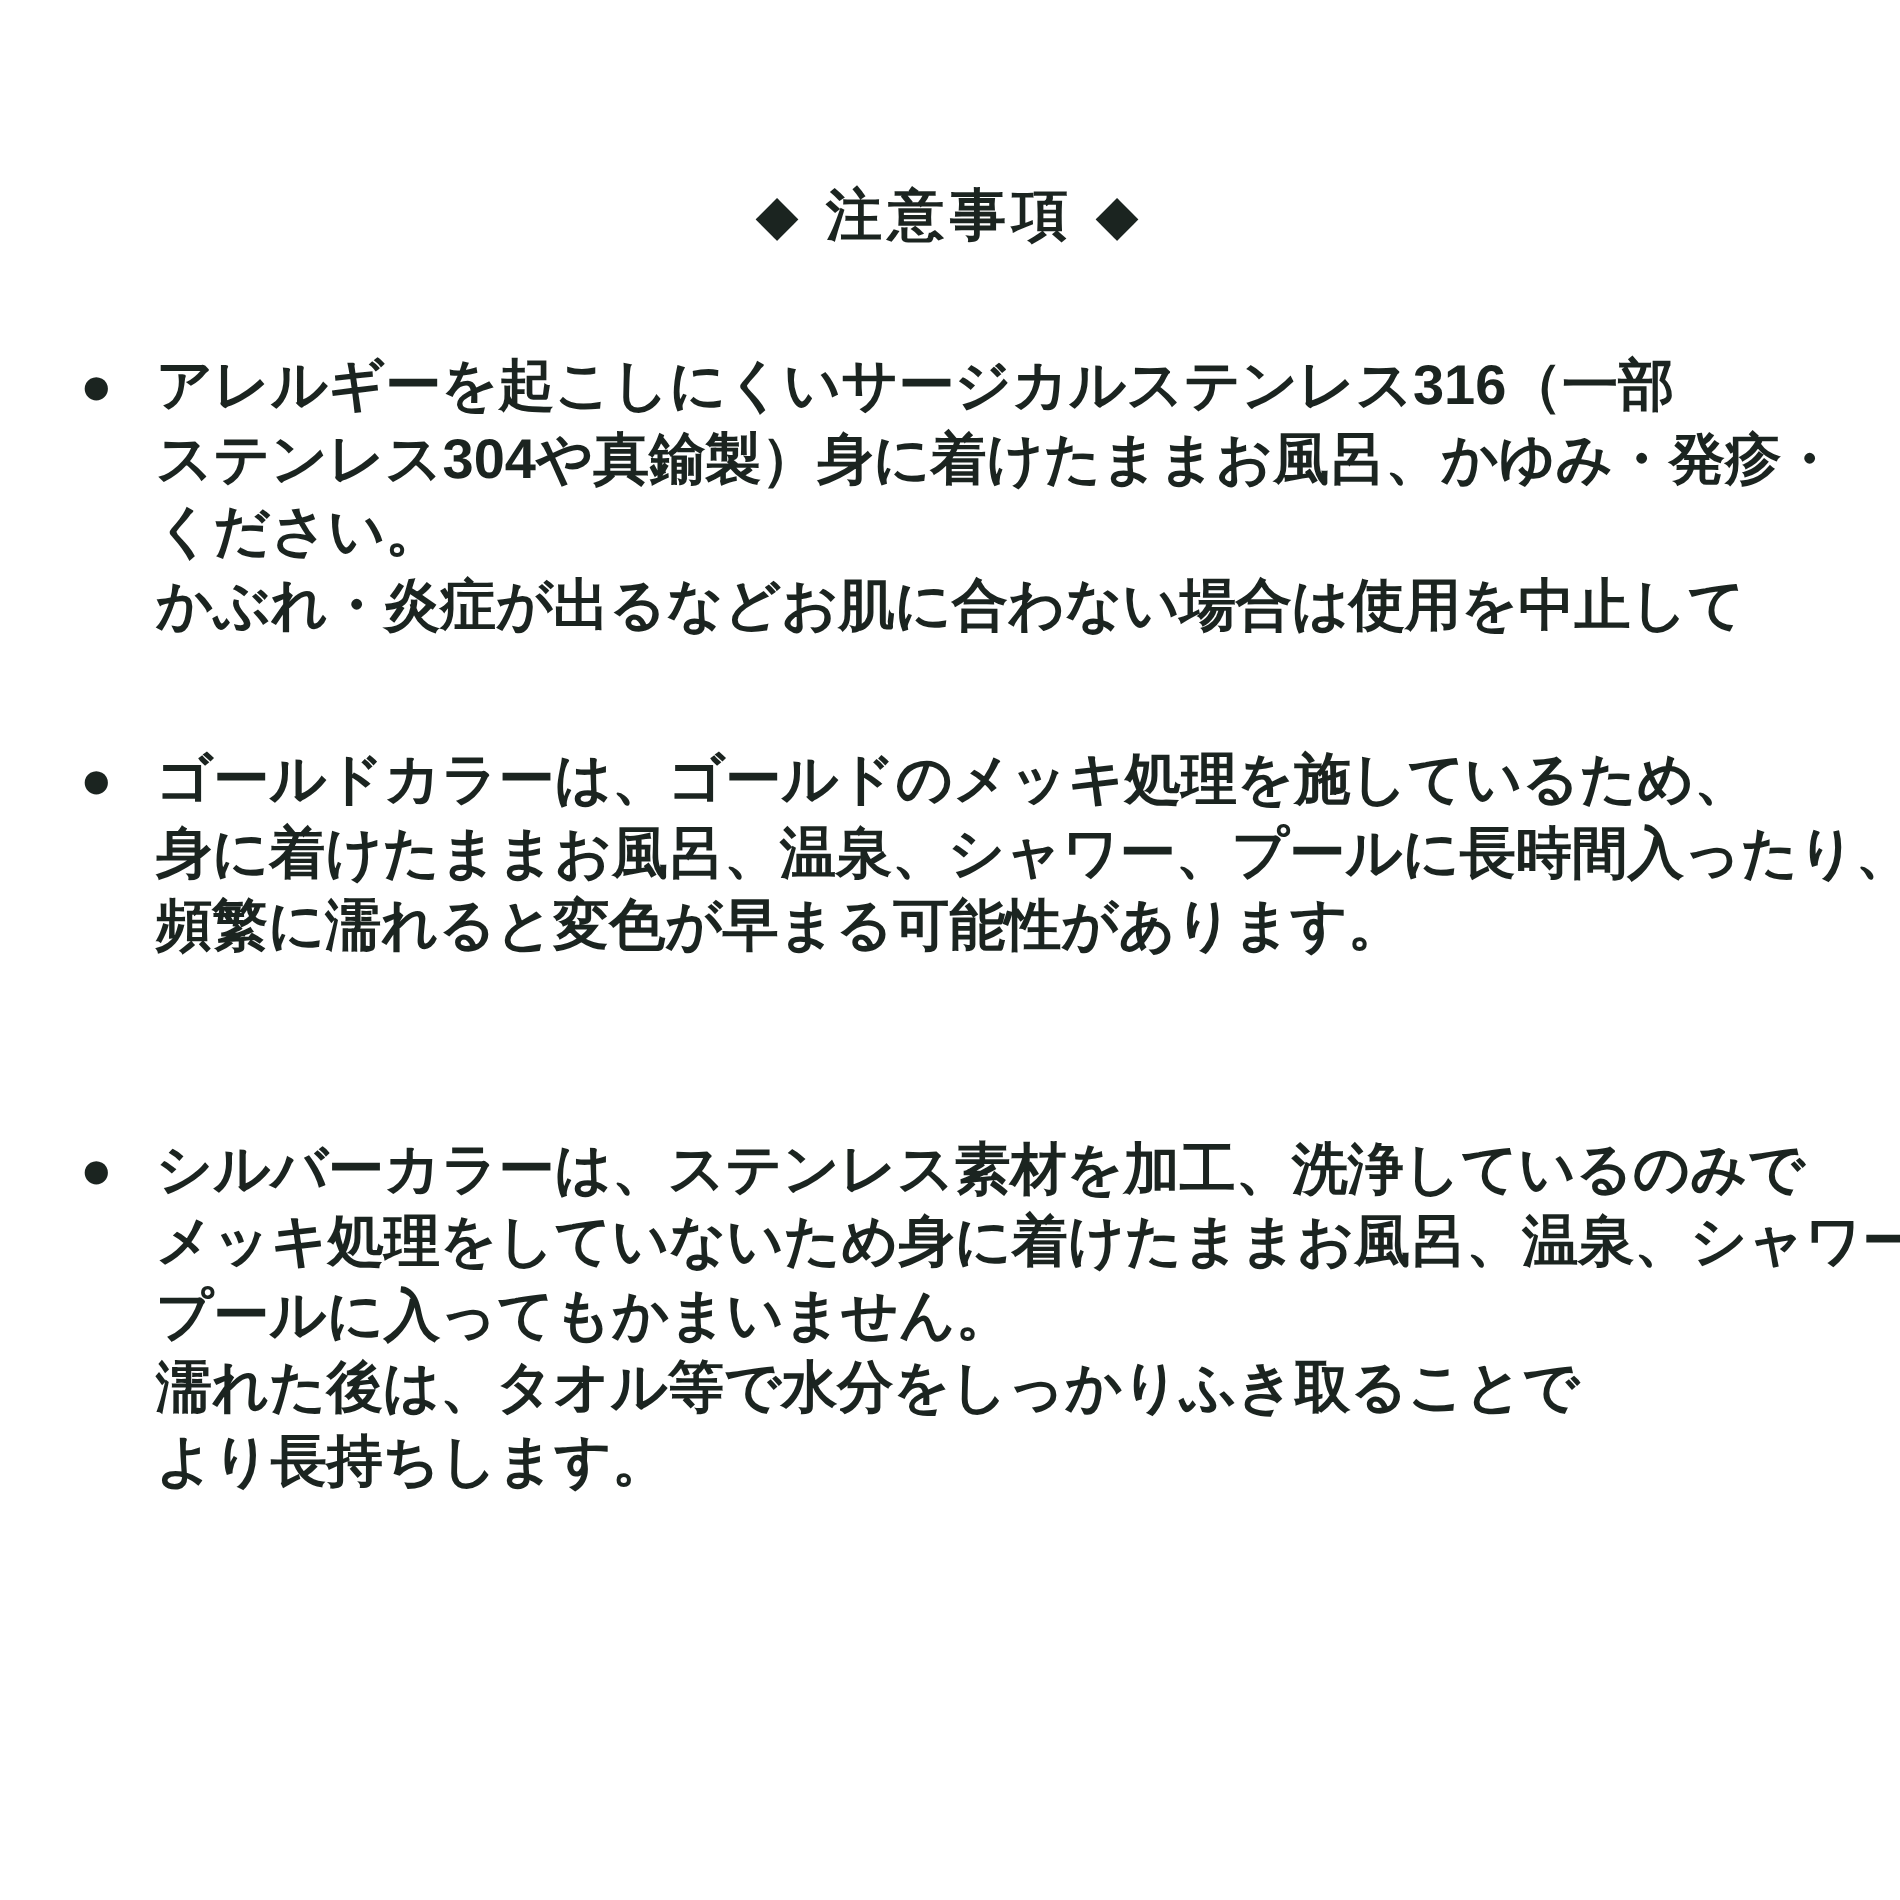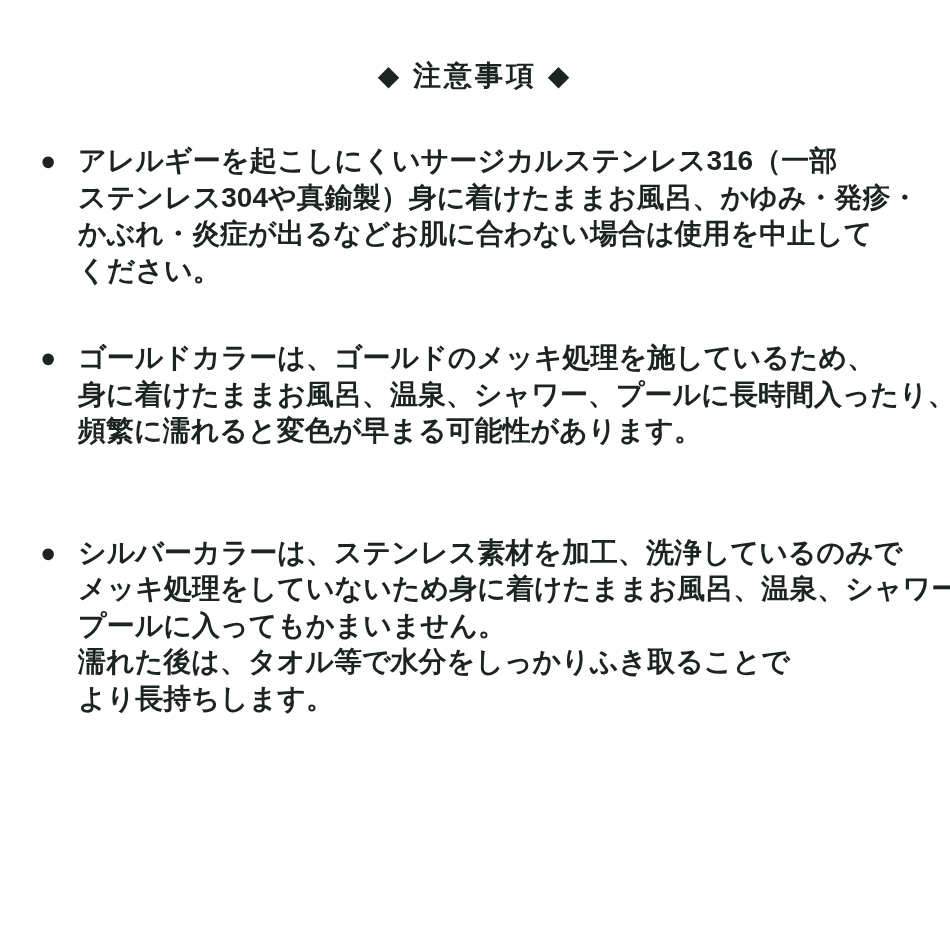--- a/index.html
+++ b/index.html
@@ -12,22 +12,22 @@
     width: 950px;
     height: 950px;
     background: #ffffff;
     overflow: hidden;
     font-family: "Liberation Sans", "DejaVu Sans", sans-serif;
     font-weight: 700;
     color: #1b2420;
     box-sizing: border-box;
   }
   .title {
-    margin: 0;
-    padding-top: 58px;
+    margin: 12px;
+    padding-top: 78px;
     text-align: center;
     font-size: 28px;
     line-height: 36px;
     letter-spacing: 3px;
     font-weight: 700;
   }
   .notes {
     margin-top: 49px;
     padding-left: 40px;
     padding-right: 28px;
@@ -60,22 +60,22 @@
 
   <h1 class="title">◆ 注意事項 ◆</h1>
 
   <div class="notes">
 
     <div class="note note-1">
       <span class="bullet">●</span>
       <div class="note-text">
         <div class="line">アレルギーを起こしにくいサージカルステンレス316（一部</div>
         <div class="line">ステンレス304や真鍮製）身に着けたままお風呂、かゆみ・発疹・</div>
+        <div class="line">ください。</div>
         <div class="line">かぶれ・炎症が出るなどお肌に合わない場合は使用を中止して</div>
-        <div class="line">ください。</div>
       </div>
     </div>
 
     <div class="note note-2">
       <span class="bullet">●</span>
       <div class="note-text">
         <div class="line">ゴールドカラーは、ゴールドのメッキ処理を施しているため、</div>
         <div class="line">身に着けたままお風呂、温泉、シャワー、プールに長時間入ったり、</div>
         <div class="line">頻繁に濡れると変色が早まる可能性があります。</div>
       </div>

